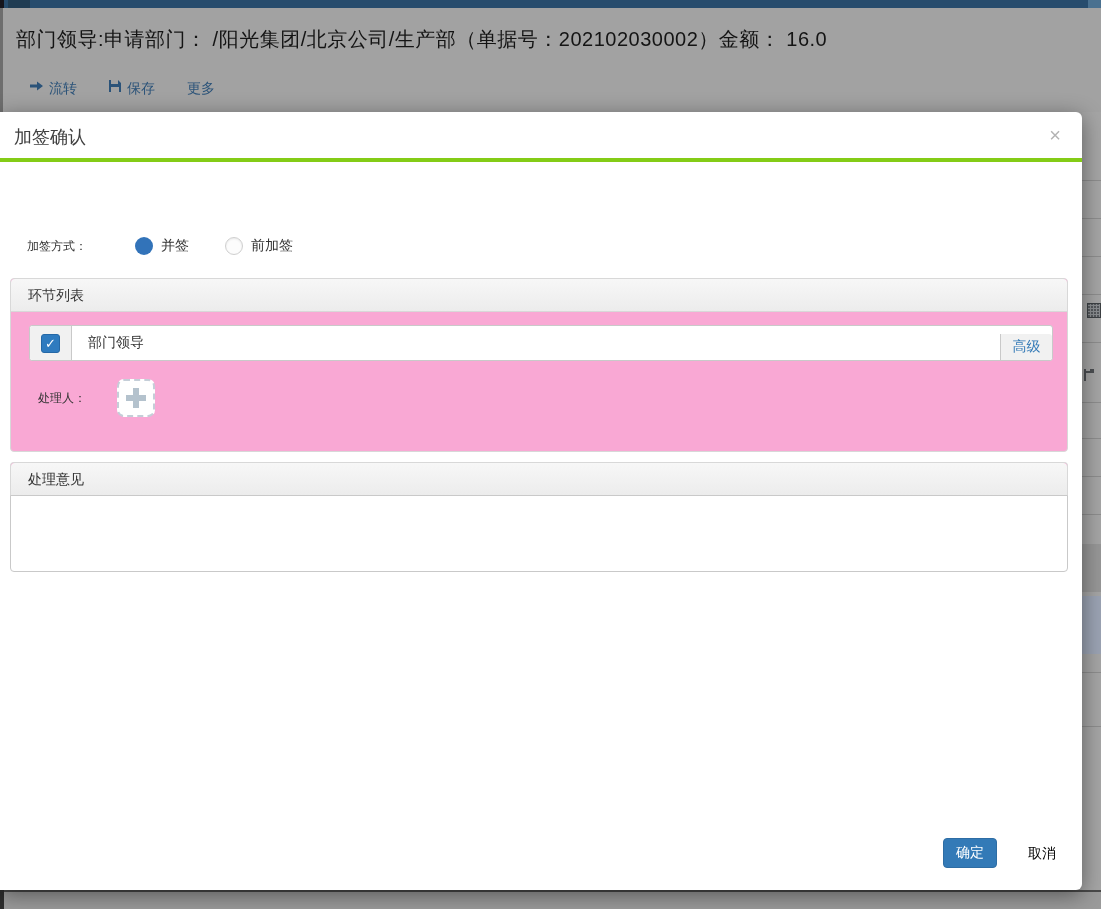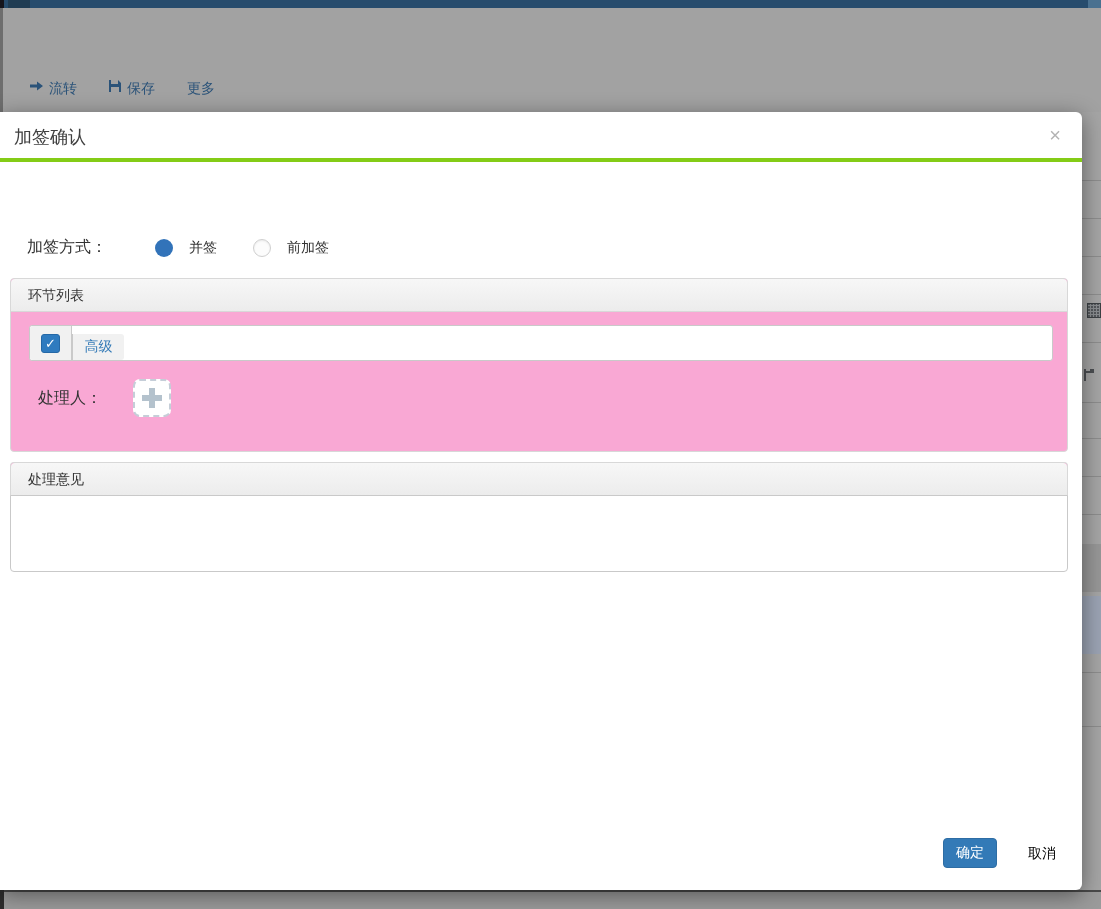--- a/index.html
+++ b/index.html
@@ -43,23 +43,23 @@
     border-radius:0 6px 6px 0; box-shadow:0 5px 22px rgba(0,0,0,0.45); }
   .modal-header { position:relative; height:50px; border-bottom:4px solid #84cc16; }
   .modal-title { position:absolute; left:14px; top:13px; font-size:18px; color:#404040; }
   .modal-close { position:absolute; right:16px; top:12px; width:22px; height:22px; line-height:22px;
     text-align:center; font-size:20px; color:#b3b3b3; cursor:pointer; }
 
   .modal-body { position:relative; }
 
   
   .method-row { position:absolute; left:27px; top:75px; display:flex; align-items:center; }
-  .form-label { font-size:16px; color:#333; }
+  .form-label { font-size:12px; color:#333; }
   .radio-group { display:flex; align-items:center; margin-left:48px; gap:36px; }
-  .radio-opt { display:flex; align-items:center; gap:16px; cursor:pointer;text-align:center; }
+  .radio-opt { display:flex; align-items:center; gap:8px; cursor:pointer;text-align:center; }
   .radio-dot { width:18px; height:18px; border-radius:50%; }
   .radio-dot.on  { background:#3273b9; }
   .radio-dot.off { background:#fcfcfc; border:1px solid #cfcfcf; box-shadow:inset 0 1px 2px rgba(0,0,0,0.08); }
   .radio-label { font-size:14px; color:#333; }
 
   
   .panel { position:absolute; left:10px; width:1058px; border:1px solid #d8d8d8; border-radius:4px; background:#f9a8d4; }
   .panel-steps { top:116px; height:174px; }
   .panel-header { height:33px; line-height:32px; padding-left:17px; font-size:14px; color:#333;
     background:linear-gradient(#f7f7f7,#ececec); border-bottom:1px solid #d8d8d8; border-radius:4px 4px 0 0; }
@@ -98,20 +98,21 @@
 <body>
 
 <div class="topbar">
   <div class="notch-left"></div>
   <div class="seg-left"></div>
   <div class="seg-right"></div>
 </div>
 
 <div class="page-head">
   <div class="left-edge"></div>
+  <div class="doc-title">部门领导:申请部门： /阳光集团/北京公司/生产部（单据号：202102030002）金额： 16.0</div>
   <div class="toolbar">
     <div class="tool-item">
       <svg width="13" height="12" viewBox="0 0 13 12">
         <path d="M0 4.5 h7 V1.5 L13 6 L7 10.5 V7.5 H0 Z" fill="#2b5379"></path>
       </svg>
       <span>流转</span>
     </div>
     <div class="tool-item">
       <svg width="12" height="12" viewBox="0 0 12 12">
         <path d="M0 0 h9 l3 3 v9 h-12 Z M2 0 v4 h7 V0 Z M2 7 v5 h8 V7 Z" fill="#2b5379" fill-rule="evenodd"></path>
@@ -172,20 +173,21 @@
         </div>
       </div>
     </div>
 
     <div class="panel panel-steps">
       <div class="panel-header">环节列表</div>
       <div class="step-row">
         <div class="step-check-cell">
           <div class="checkbox">✓</div>
         </div>
+        <div class="step-name-cell">部门领导</div>
         <div class="step-adv-cell">高级</div>
       </div>
       <div class="handler-row">
         <span class="form-label">处理人：</span>
         <div class="add-btn"></div>
       </div>
     </div>
 
     <div class="panel panel-comment">
       <div class="panel-header">处理意见</div>

